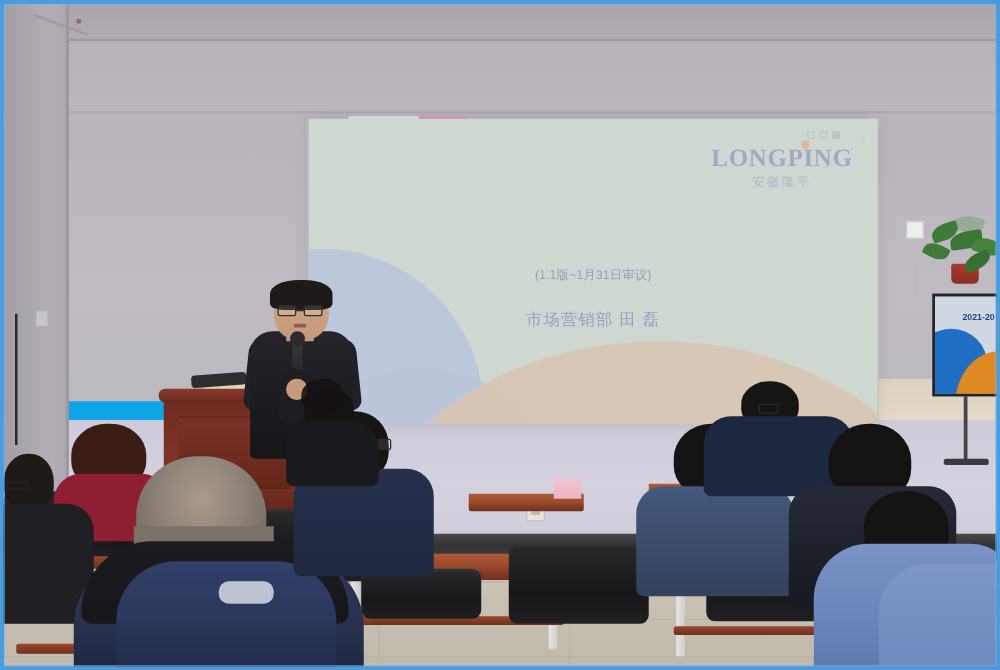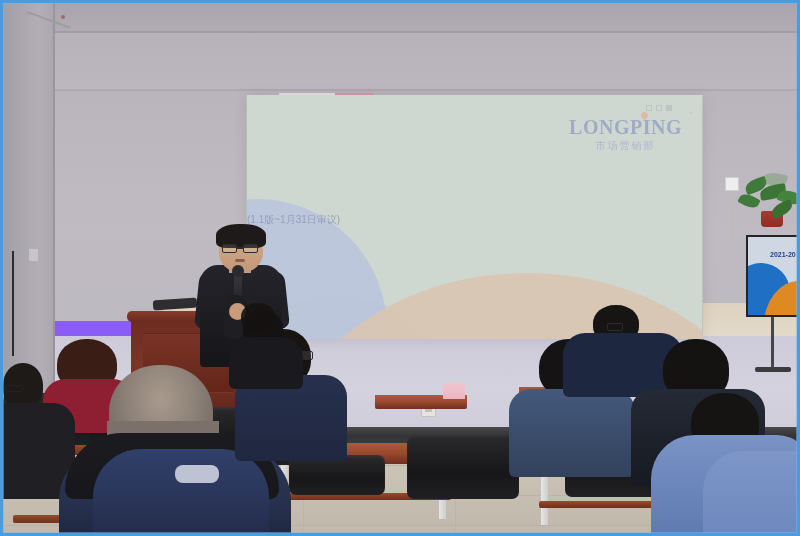--- a/index.html
+++ b/index.html
@@ -7,21 +7,21 @@
   html,body {
     width:800px; height:536px; overflow:hidden;
     background:#2f6fb5;
     font-family:"Liberation Sans", sans-serif;
   }
   #photo {
     position:relative;
     width:800px; height:536px;
     overflow:hidden;
     border:3px solid #4a9ce0;
-    background:#8b5cf6;
+    background:#0ea5e9;
   }
   .layer { position:absolute; }
 
   
   #ceiling-band {
     left:0; top:0; width:800px; height:30px;
     background:linear-gradient(180deg,#a9a4ab 0%, #b2adb4 100%);
   }
   #ceiling-edge {
     left:0; top:28px; width:800px; height:3px;
@@ -136,21 +136,21 @@
   .wc.filled { background:#9ba5ad; }
   #win-caret { right:8px; top:12px; font-size:8px; color:#aab2b8; opacity:.45; }
 
   #slide-title {
     left:0; right:0; top:82px; text-align:center;
     font-size:25px; font-weight:bold; color:#8e93b8;
     letter-spacing:1px; opacity:.92;
     text-shadow:0 0 2px rgba(180,186,212,.5);
   }
   #slide-sub {
-    left:0; right:0; top:118px; text-align:left;
+    left:0; right:0; top:118px; text-align:center;
     font-size:10px; color:#9298ba; opacity:.9;
   }
   #slide-author {
     left:0; right:0; top:152px; text-align:center;
     font-size:13px; color:#939ac0; letter-spacing:1px; opacity:.92;
   }
 
   
   #monitor {
     left:743px; top:232px; width:57px; height:82px;
@@ -333,24 +333,25 @@
     <div class="layer" id="win-controls">
       <span class="wc"></span>
       <span class="wc"></span>
       <span class="wc filled"></span>
     </div>
     <div class="layer" id="win-caret">⌄</div>
 
     <div class="layer" id="logo-block">
       <div id="logo-word">LONGPING</div>
       <div id="logo-dot"></div>
-      <div id="logo-cn">市场营销部</div>
+      <div id="logo-cn">安徽隆平</div>
     </div>
 
     <div class="layer" id="slide-sub">(1.1版~1月31日审议)</div>
+    <div class="layer" id="slide-author">市场营销部  田 磊</div>
   </div>
 
   <div class="layer" id="wallbox"></div>
   <div class="layer" id="wallbox-cord"></div>
   <div class="layer" id="plant-pot"></div>
   <div class="layer leaf" style="left:742px;top:176px;width:22px;height:13px;transform:rotate(-18deg);"></div>
   <div class="layer leaf" style="left:760px;top:170px;width:24px;height:13px;transform:rotate(12deg);background:#49884150;"></div>
   <div class="layer leaf" style="left:757px;top:182px;width:26px;height:14px;transform:rotate(-8deg);background:#3d7537;"></div>
   <div class="layer leaf" style="left:775px;top:188px;width:24px;height:13px;transform:rotate(20deg);background:#46833e;"></div>
   <div class="layer leaf" style="left:736px;top:192px;width:20px;height:12px;transform:rotate(28deg);background:#417a3a;"></div>

